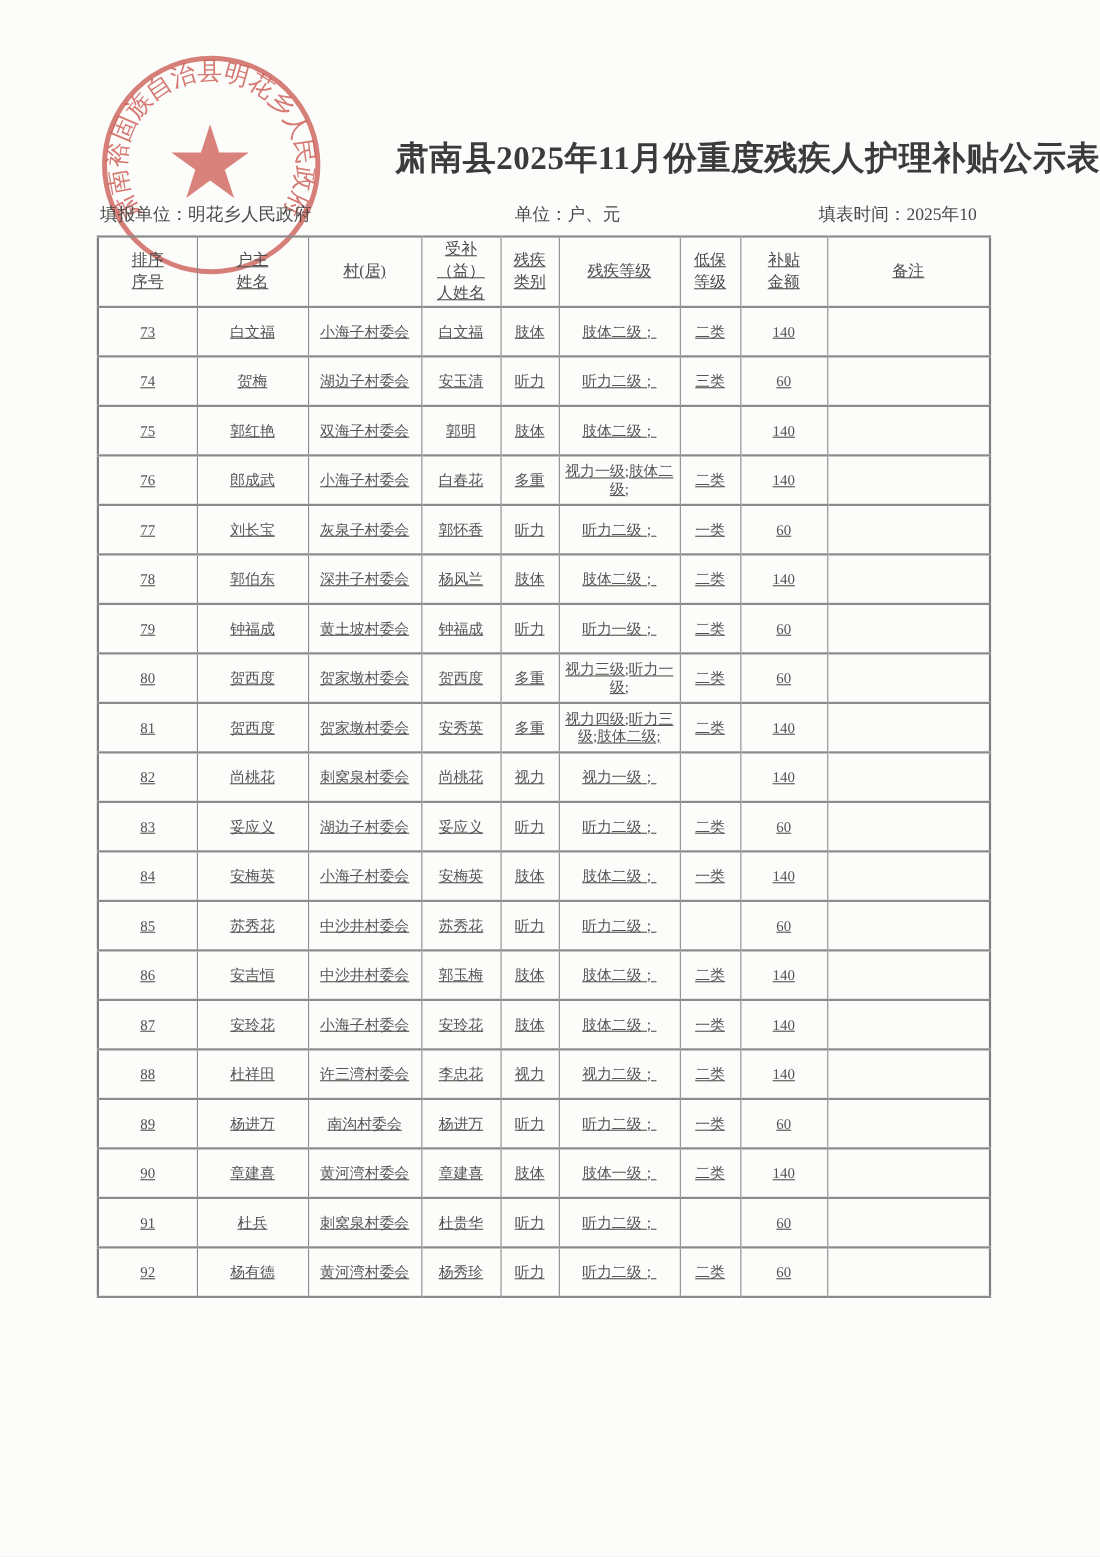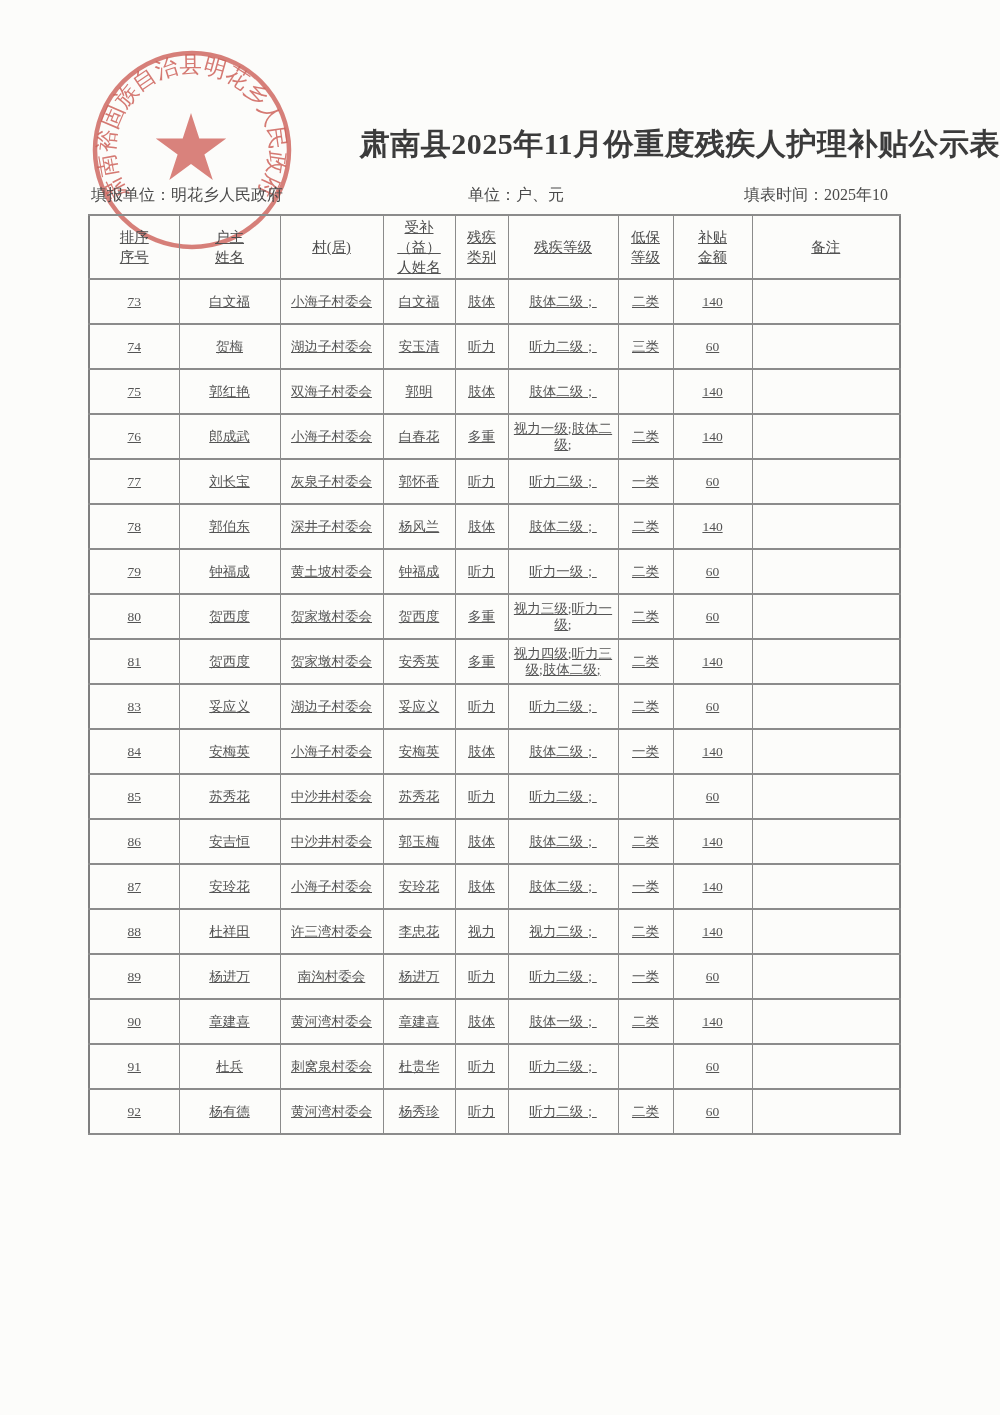--- a/index.html
+++ b/index.html
@@ -183,20 +183,31 @@
           <td>贺西度</td>
           <td>贺家墩村委会</td>
           <td>安秀英</td>
           <td>多重</td>
           <td>视力四级;听力三级;肢体二级;</td>
           <td>二类</td>
           <td>140</td>
           <td></td>
         </tr>
         <tr>
+          <td>82</td>
+          <td>尚桃花</td>
+          <td>刺窝泉村委会</td>
+          <td>尚桃花</td>
+          <td>视力</td>
+          <td>视力一级；</td>
+          <td></td>
+          <td>140</td>
+          <td></td>
+        </tr>
+        <tr>
           <td>83</td>
           <td>妥应义</td>
           <td>湖边子村委会</td>
           <td>妥应义</td>
           <td>听力</td>
           <td>听力二级；</td>
           <td>二类</td>
           <td>60</td>
           <td></td>
         </tr>

